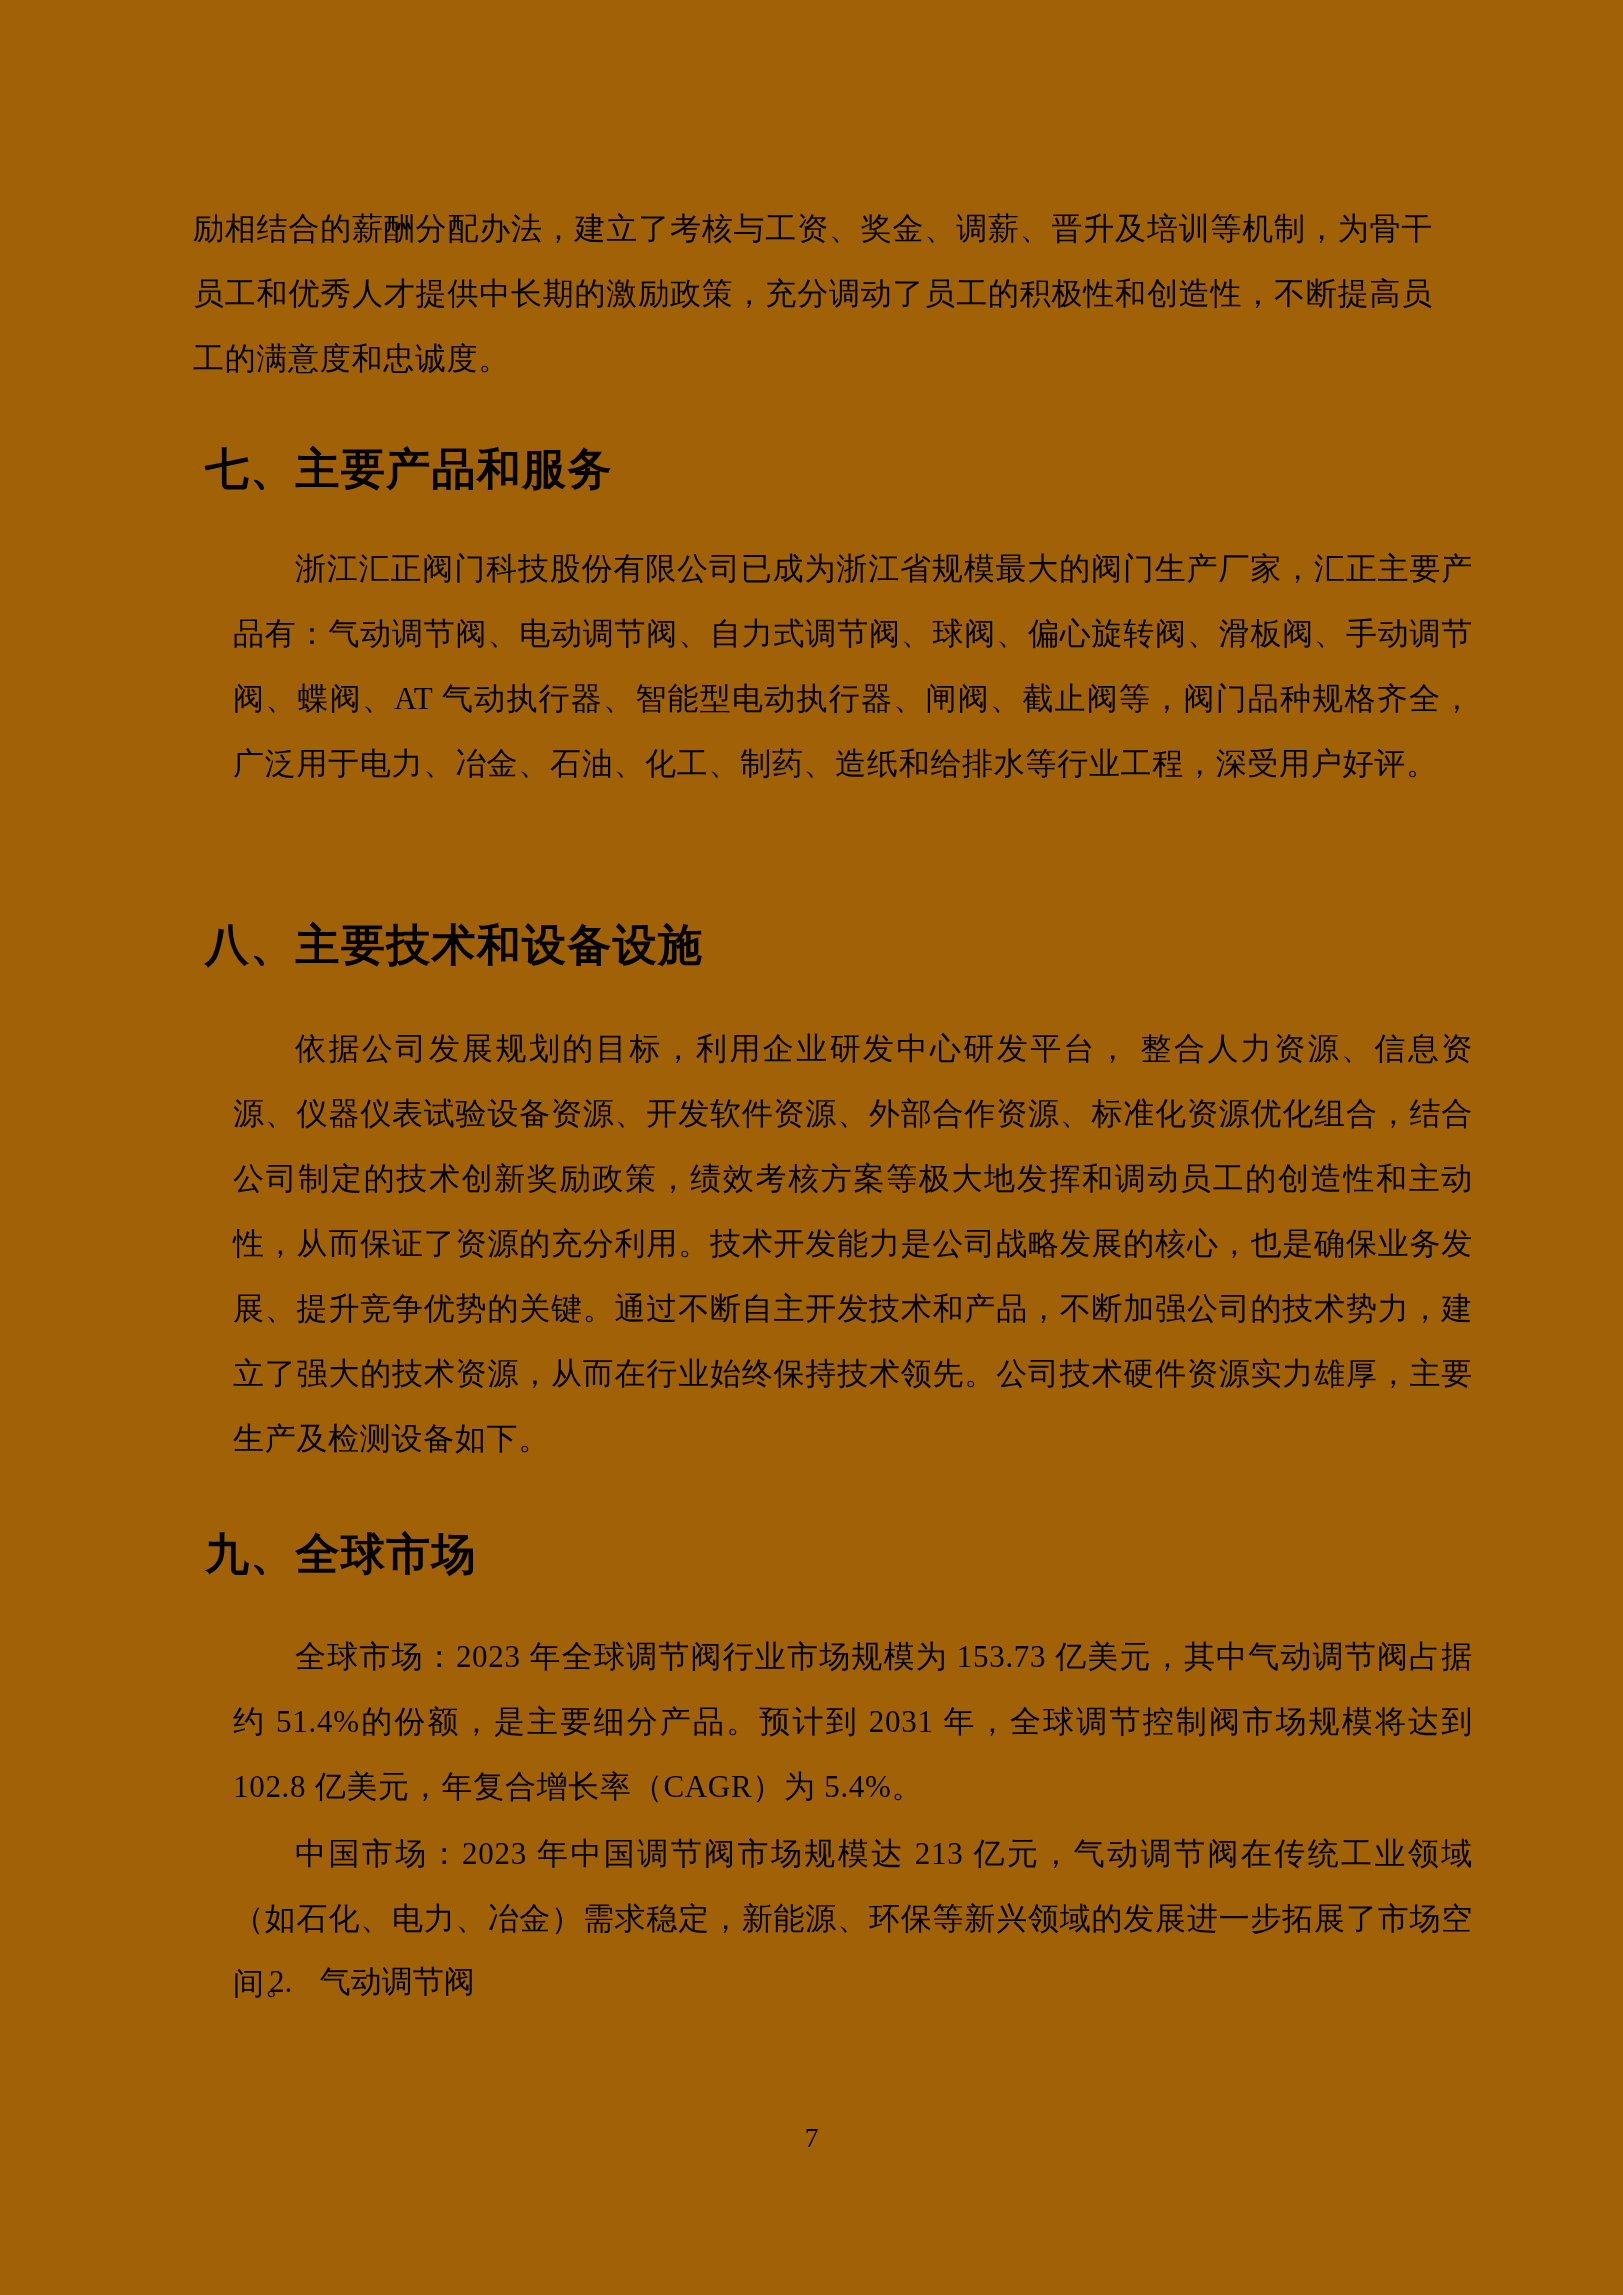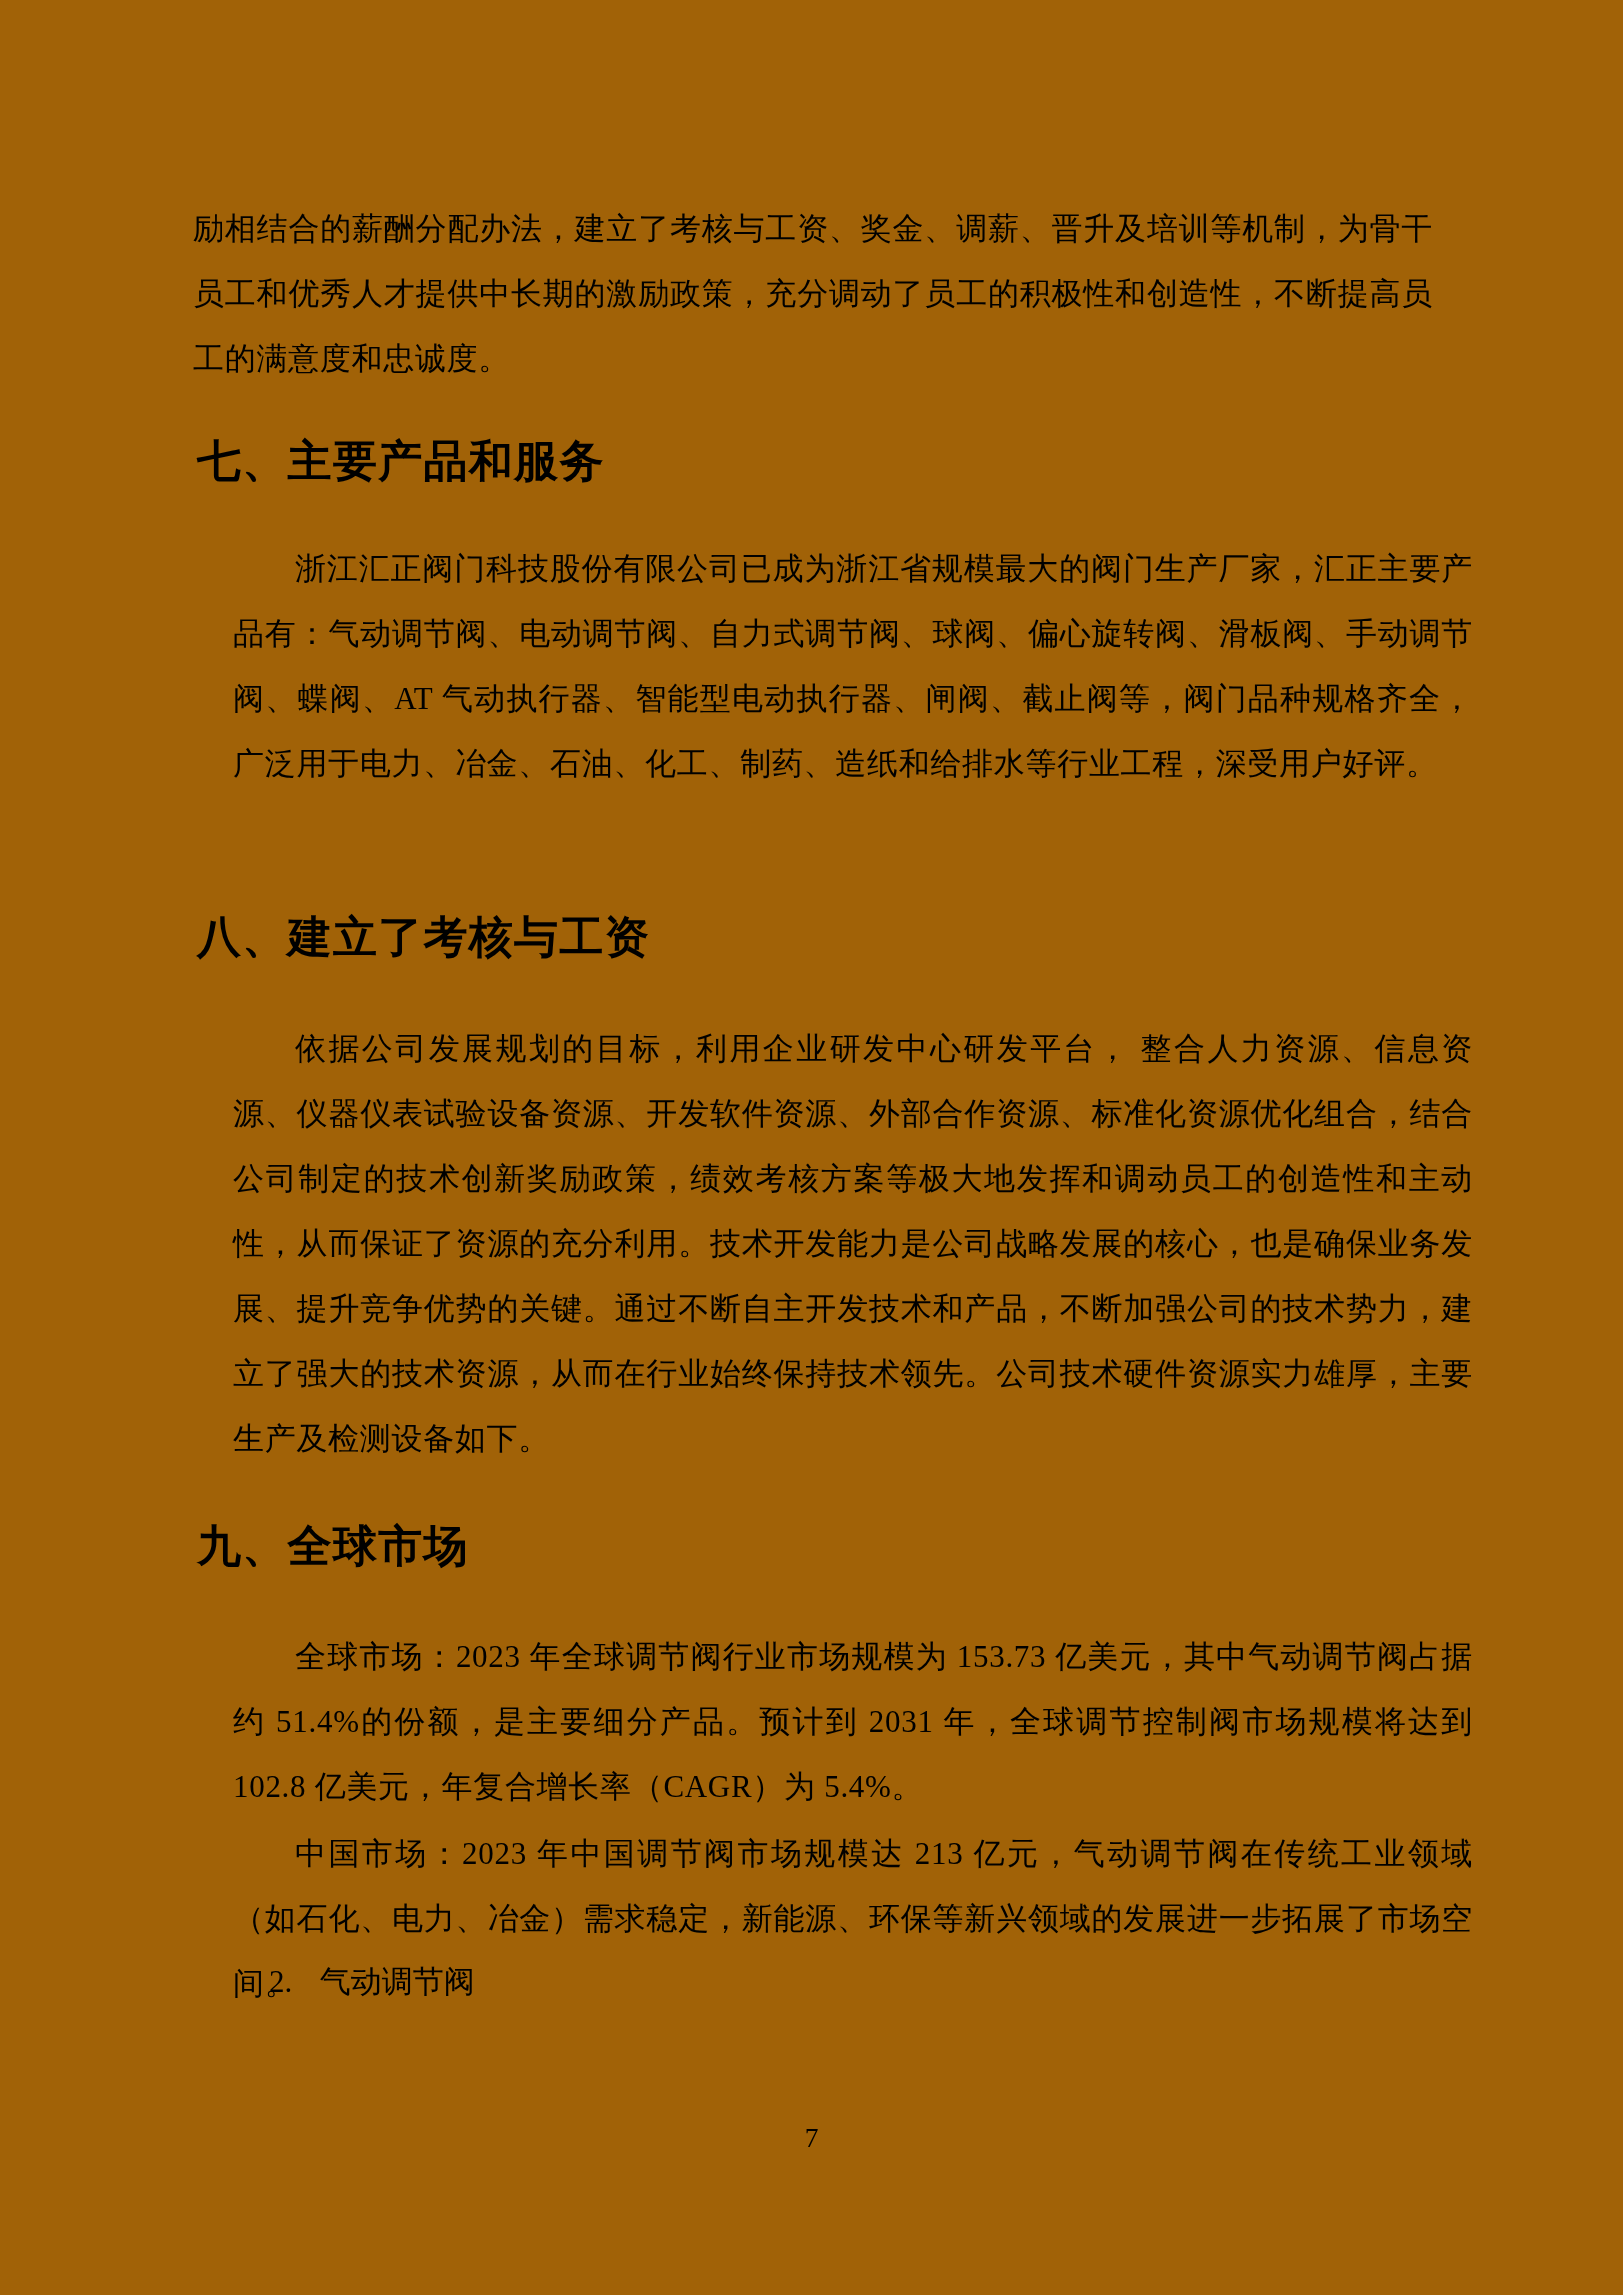--- a/index.html
+++ b/index.html
@@ -35,21 +35,21 @@
     color: #000000;
   }
   .indent {
     text-indent: 2em;
     margin-left: 40px;
   }
   .sec-heading {
     position: absolute;
     left: 0;
     width: 1240px;
-    margin: 4px;
+    margin: 12px;
     font-size: 44px;
     line-height: 72px;
     font-weight: bold;
     letter-spacing: 1.3px;
     color: #000000;
     text-align: left;
   }
   .list-line {
     position: absolute;
     left: 0;
@@ -80,21 +80,21 @@
 
 <div class="page">
   <div class="content">
 
     <p class="body-par" style="top:196px;">励相结合的薪酬分配办法，建立了考核与工资、奖金、调薪、晋升及培训等机制，为骨干员工和优秀人才提供中长期的激励政策，充分调动了员工的积极性和创造性，不断提高员工的满意度和忠诚度。</p>
 
     <h2 class="sec-heading" style="top:422px;">七、主要产品和服务</h2>
 
     <p class="body-par indent" style="top:536px;">浙江汇正阀门科技股份有限公司已成为浙江省规模最大的阀门生产厂家，汇正主要产品有：气动调节阀、电动调节阀、自力式调节阀、球阀、偏心旋转阀、滑板阀、手动调节阀、蝶阀、AT 气动执行器、智能型电动执行器、闸阀、截止阀等，阀门品种规格齐全，广泛用于电力、冶金、石油、化工、制药、造纸和给排水等行业工程，深受用户好评。</p>
 
-    <h2 class="sec-heading" style="top:898px;">八、建立了考核与工资</h2>
+    <h2 class="sec-heading" style="top:898px;">八、主要技术和设备设施</h2>
 
     <p class="body-par indent" style="top:1016px;font-family:Liberation Serif, serif;">依据公司发展规划的目标，利用企业研发中心研发平台， 整合人力资源、信息资源、仪器仪表试验设备资源、开发软件资源、外部合作资源、标准化资源优化组合，结合公司制定的技术创新奖励政策，绩效考核方案等极大地发挥和调动员工的创造性和主动性，从而保证了资源的充分利用。技术开发能力是公司战略发展的核心，也是确保业务发展、提升竞争优势的关键。通过不断自主开发技术和产品，不断加强公司的技术势力，建立了强大的技术资源，从而在行业始终保持技术领先。公司技术硬件资源实力雄厚，主要生产及检测设备如下。</p>
 
     <h2 class="sec-heading" style="top:1507px;">九、全球市场</h2>
 
     <p class="body-par indent" style="top:1624px;">全球市场：2023 年全球调节阀行业市场规模为 153.73 亿美元，其中气动调节阀占据约 51.4%的份额，是主要细分产品。预计到 2031 年，全球调节控制阀市场规模将达到 102.8 亿美元，年复合增长率（CAGR）为 5.4%。</p>
 
     <p class="body-par indent" style="top:1821px;">中国市场：2023 年中国调节阀市场规模达 213 亿元，气动调节阀在传统工业领域（如石化、电力、冶金）需求稳定，新能源、环保等新兴领域的发展进一步拓展了市场空间。</p>
 
     <p class="list-line" style="top:1949px;">

